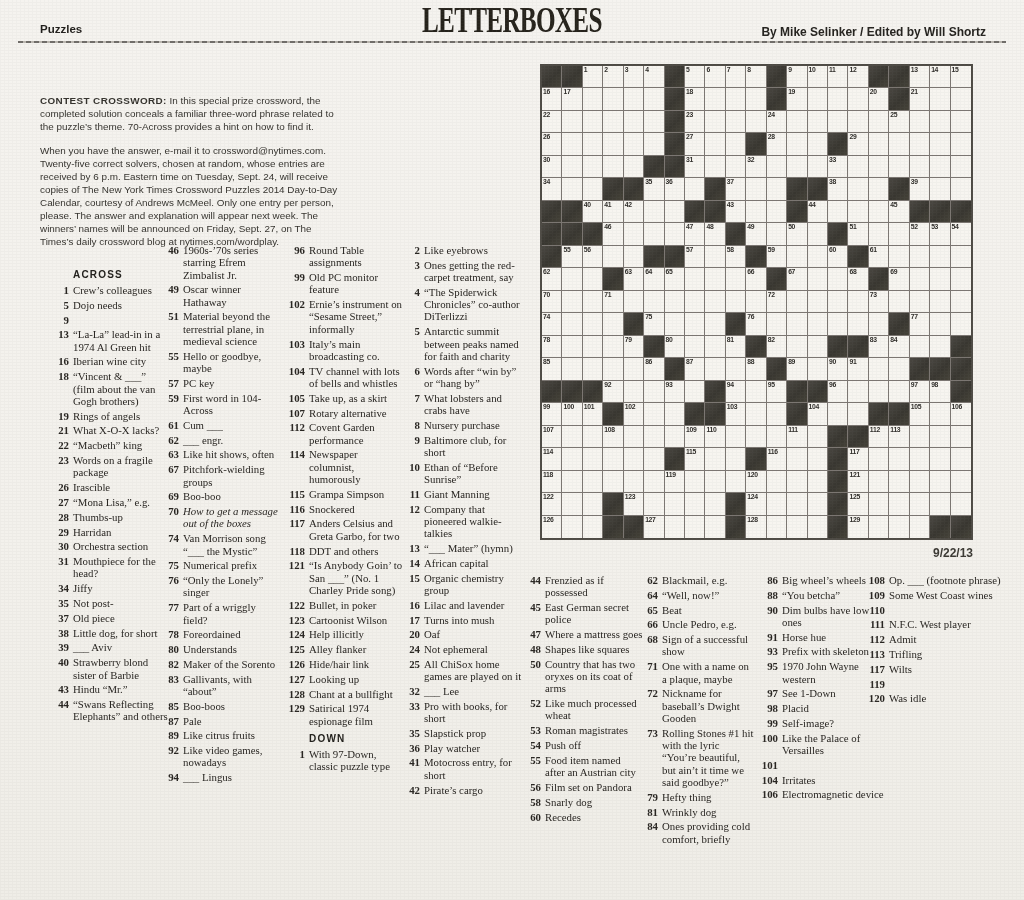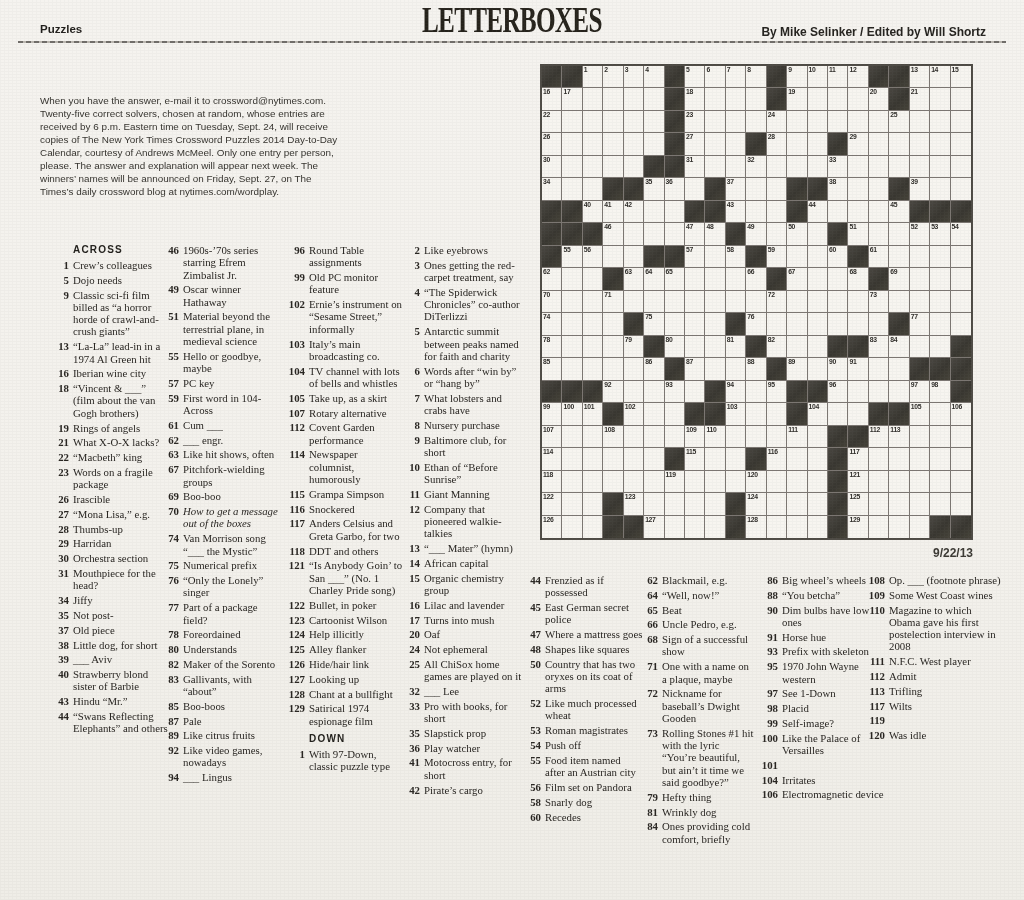--- a/index.html
+++ b/index.html
@@ -27,21 +27,21 @@
         border:2px solid #4d4a44;background:#f7f5f1;}
   .cell{position:relative;box-sizing:border-box;border-right:1px solid #7b7671;border-bottom:1px solid #7b7671;background:#f7f5f0;}
   .cell:nth-child(21n){border-right:none;}
   .cell:nth-child(n+421){border-bottom:none;}
   .cell.b{background:linear-gradient(135deg,#4a4741 0%,#383630 55%,#454238 100%);}
   .num{position:absolute;top:0;left:1px;font:bold 6.8px "Liberation Sans",sans-serif;color:#2e2c28;letter-spacing:-.3px;}
   .griddate{position:absolute;left:880px;top:546px;width:93px;text-align:right;
             font-weight:bold;font-size:12px;color:#3b3933;}
   
   .col{position:absolute;top:244px;font-family:"Liberation Serif",serif;color:#272420;}
-  .c1{left:56px;width:112px;--nw:13px;}
+  .c1{left:56px;width:112px;margin-top:25px;--nw:13px;}
   .c2{left:166px;width:114px;--nw:13px;}
   .c3{left:286px;width:118px;--nw:19px;}
   .c4{left:406px;width:116px;--nw:14px;}
   .c5{left:527px;top:574px;width:116px;--nw:14px;}
   .c6{left:643px;top:574px;width:113px;--nw:15px;}
   .c7{left:757px;top:574px;width:128px;--nw:21px;}
   .c8{left:861px;top:574px;width:144px;--nw:24px;}
   .clue{display:flex;margin-bottom:2.5px;font-size:10.8px;line-height:12.3px;}
   .cn{flex:none;width:var(--nw);text-align:right;font-weight:bold;margin-right:4px;}
   .ct{flex:1;}
@@ -53,20 +53,21 @@
 </head>
 <body>
 
 <div class="page">
   <span class="section">Puzzles</span>
   <h1 class="title"><span class="t">LETTERBOXES</span></h1>
   <span class="byline">By Mike Selinker / Edited by Will Shortz</span>
   <div class="rule"></div>
 
   <div class="intro">
+    <p><b class="lead">CONTEST CROSSWORD:</b> <span>In this special prize crossword, the completed solution conceals a familiar three-word phrase related to the puzzle’s theme. 70-Across provides a hint on how to find it.</span></p>
     <p>When you have the answer, e-mail it to crossword@nytimes.com. Twenty-five correct solvers, chosen at random, whose entries are received by 6 p.m. Eastern time on Tuesday, Sept. 24, will receive copies of The New York Times Crossword Puzzles 2014 Day-to-Day Calendar, courtesy of Andrews McMeel. Only one entry per person, please. The answer and explanation will appear next week. The winners’ names will be announced on Friday, Sept. 27, on The Times’s daily crossword blog at nytimes.com/wordplay.</p>
   </div>
 
   <div class="grid">
       <div class="cell b"></div>
       <div class="cell b"></div>
       <div class="cell">
         <span class="num">1</span>
       </div>
       <div class="cell">
@@ -771,21 +772,20 @@
       <div class="clue">
         <span class="cn">1</span>
         <span class="ct">Crew’s colleagues</span>
       </div>
       <div class="clue">
         <span class="cn">5</span>
         <span class="ct">Dojo needs</span>
       </div>
       <div class="clue">
         <span class="cn">9</span>
-        <span class="ct">Classic sci-fi film billed as “a horror horde of crawl-and-crush giants”</span>
       </div>
       <div class="clue">
         <span class="cn">13</span>
         <span class="ct">“La-La” lead-in in a 1974 Al Green hit</span>
       </div>
       <div class="clue">
         <span class="cn">16</span>
         <span class="ct">Iberian wine city</span>
       </div>
       <div class="clue">
@@ -921,21 +921,21 @@
       <div class="clue">
         <span class="cn">75</span>
         <span class="ct">Numerical prefix</span>
       </div>
       <div class="clue">
         <span class="cn">76</span>
         <span class="ct">“Only the Lonely” singer</span>
       </div>
       <div class="clue">
         <span class="cn">77</span>
-        <span class="ct">Part of a package field?</span>
+        <span class="ct">Part of a wriggly field?</span>
       </div>
       <div class="clue">
         <span class="cn">78</span>
         <span class="ct">Foreordained</span>
       </div>
       <div class="clue">
         <span class="cn">80</span>
         <span class="ct">Understands</span>
       </div>
       <div class="clue">
@@ -1317,21 +1317,20 @@
       <div class="clue">
         <span class="cn">108</span>
         <span class="ct">Op. ___ (footnote phrase)</span>
       </div>
       <div class="clue">
         <span class="cn">109</span>
         <span class="ct">Some West Coast wines</span>
       </div>
       <div class="clue">
         <span class="cn">110</span>
-        <span class="ct">Magazine to which Obama gave his first postelection interview in 2008</span>
       </div>
       <div class="clue">
         <span class="cn">111</span>
         <span class="ct">N.F.C. West player</span>
       </div>
       <div class="clue">
         <span class="cn">112</span>
         <span class="ct">Admit</span>
       </div>
       <div class="clue">

